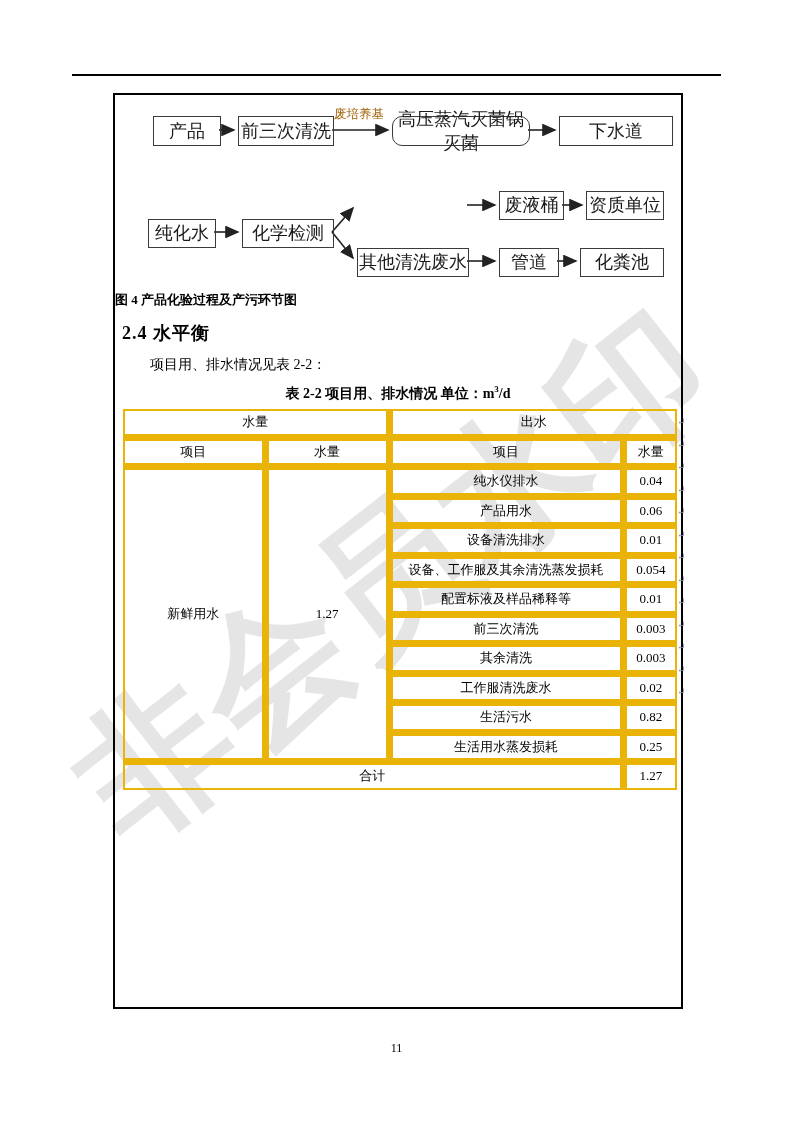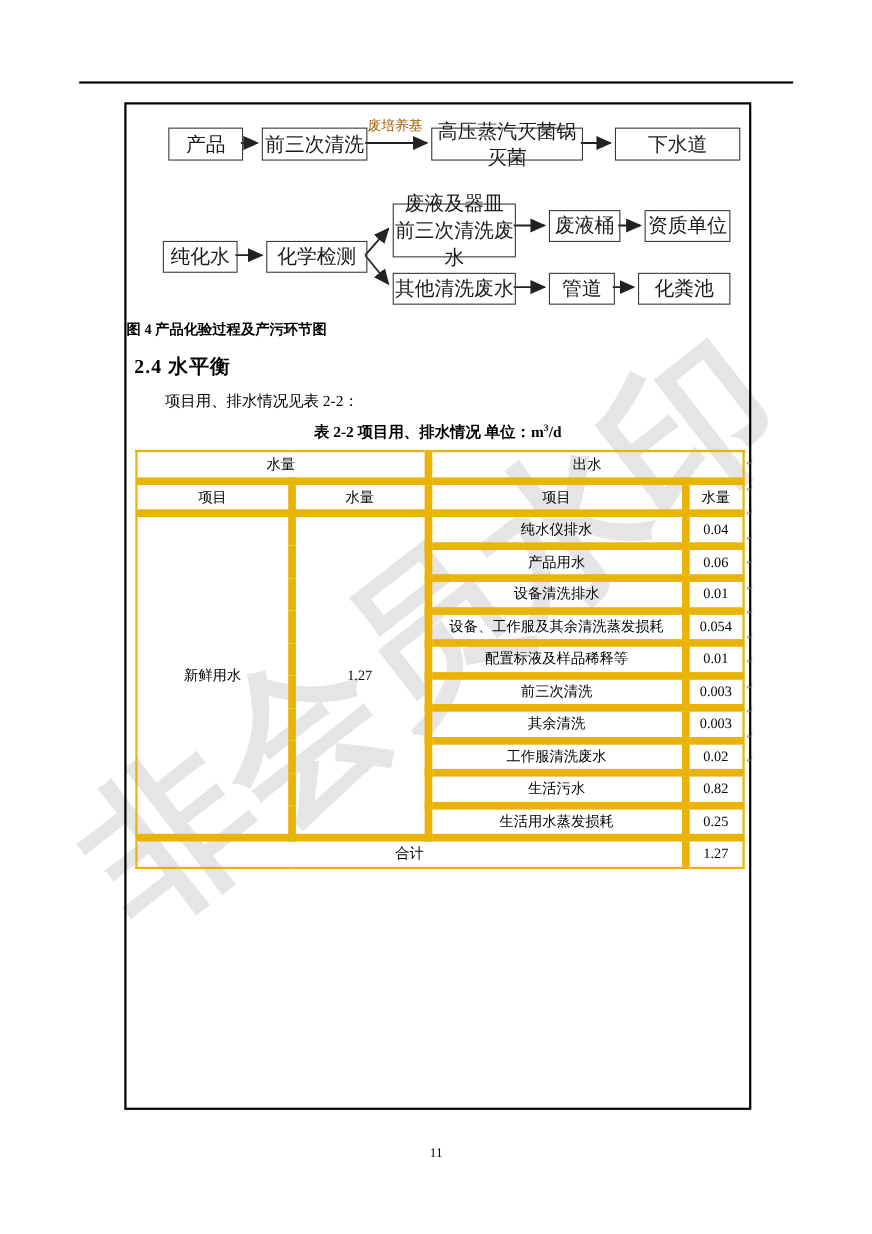--- a/index.html
+++ b/index.html
@@ -116,30 +116,26 @@
         <line x1="217" y1="137" x2="238" y2="163" stroke="#222" stroke-width="1.6" marker-end="url(#ah)"></line>
         <line x1="352" y1="110" x2="380" y2="110" stroke="#222" stroke-width="1.6" marker-end="url(#ah)"></line>
         <line x1="447" y1="110" x2="467" y2="110" stroke="#222" stroke-width="1.6" marker-end="url(#ah)"></line>
         <line x1="352" y1="166" x2="380" y2="166" stroke="#222" stroke-width="1.6" marker-end="url(#ah)"></line>
         <line x1="442" y1="166" x2="461" y2="166" stroke="#222" stroke-width="1.6" marker-end="url(#ah)"></line>
       </svg>
 
       <div class="fc-box" style="left:38px;top:21px;width:66px;height:28px;">产品</div>
       <div class="fc-box" style="left:123px;top:21px;width:94px;height:28px;">前三次清洗</div>
       <div class="fc-label" style="left:219px;top:11px;">废培养基</div>
-      <div class="fc-box" style="left:277px;top:21px;width:136px;height:28px;">高压蒸汽灭菌锅灭菌</div>
+      <div class="fc-box" style="left:277px;top:21px;width:136px;height:28px;border-radius:10px;">高压蒸汽灭菌锅灭菌</div>
       <div class="fc-box" style="left:444px;top:21px;width:112px;height:28px;">下水道</div>
 
       <div class="fc-box" style="left:33px;top:124px;width:66px;height:27px;">纯化水</div>
       <div class="fc-box" style="left:127px;top:124px;width:90px;height:27px;">化学检测</div>
 
-      <div class="fc-box" style="left:242px;top:90px;width:110px;height:47px;flex-direction:column;">
-        <span>废液及器皿</span>
-        <span>前三次清洗废水</span>
-      </div>
       <div class="fc-box" style="left:384px;top:96px;width:63px;height:27px;">废液桶</div>
       <div class="fc-box" style="left:471px;top:96px;width:76px;height:27px;">资质单位</div>
 
       <div class="fc-box" style="left:242px;top:153px;width:110px;height:27px;">其他清洗废水</div>
       <div class="fc-box" style="left:384px;top:153px;width:58px;height:27px;">管道</div>
       <div class="fc-box" style="left:465px;top:153px;width:82px;height:27px;">化粪池</div>
     </div>
 
     <div class="fig-caption">图 4  产品化验过程及产污环节图</div>
 

